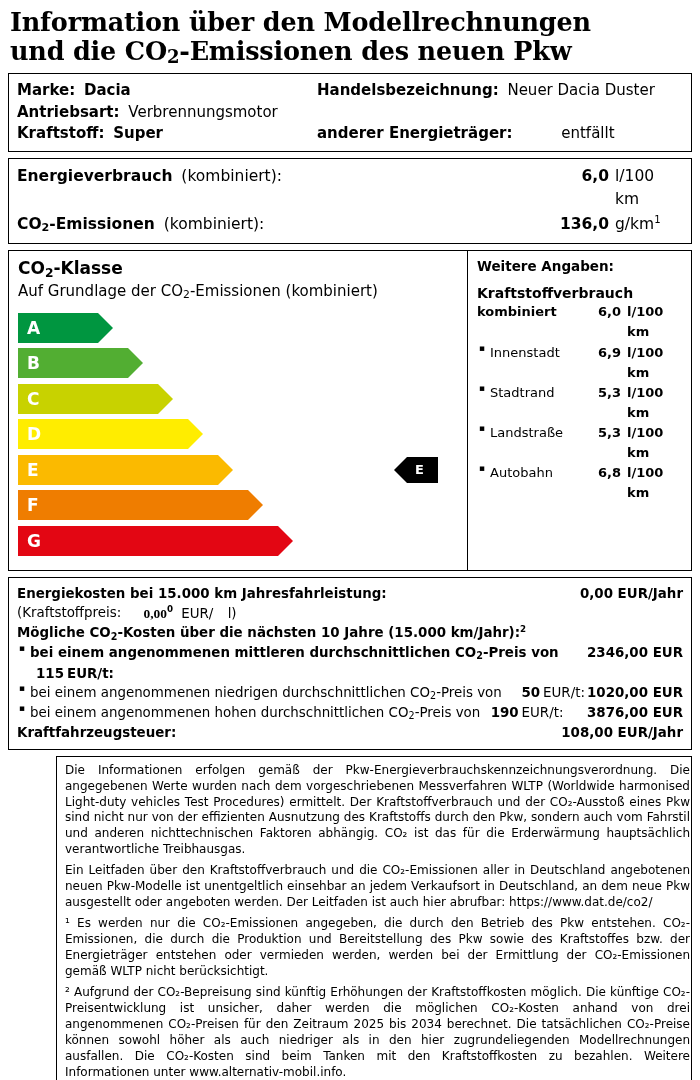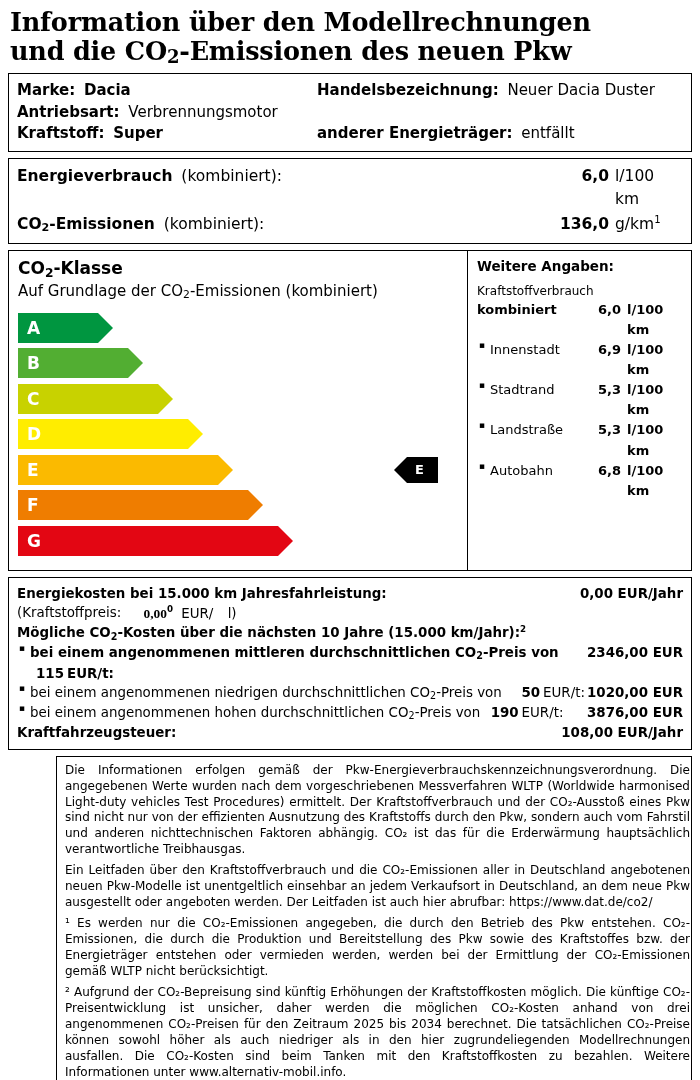--- a/index.html
+++ b/index.html
@@ -126,21 +126,21 @@
     border-bottom: 13px solid transparent;
     border-right: 13px solid #000;
   }
 
   #class-right {
     flex: 1 1 auto;
     padding: 7px 8px 8px 9px;
     font-size: 13px;
   }
   #class-right .head { font-weight: bold; font-size: 13.5px; margin-bottom: 10px; }
-  #class-right .kv-title { font-weight: normal; font-size: 12px; line-height: 1.3; }
+  #class-right .kv-title { font-weight: bold; font-size: 14px; line-height: 1.3; }
   #class-right .krow {
     display: flex;
     align-items: baseline;
     font-size: 13px;
     line-height: 1.55;
   }
   #class-right .kname { flex: 1 1 auto; }
   #class-right .kname.indent { padding-left: 13px; position: relative; }
   #class-right .kname.indent::before {
     content: "▪";
@@ -217,21 +217,21 @@
         <span class="val" style="padding-left:4px;">Verbrennungsmotor</span>
       </div>
     </div>
     <div class="line">
       <div class="col-left">
         <span class="lbl">Kraftstoff:</span>
         <span class="lbl" style="padding-left:4px;">Super</span>
       </div>
       <div class="col-right">
         <span class="lbl">anderer Energieträger:</span>
-        <span class="val" style="padding-left:4px;">entfällt</span>
+        <span class="val" style="padding-left:4px;margin-left:40px;">entfällt</span>
       </div>
     </div>
   </div>
 
   <div class="box pad" id="consumption-box">
     <div class="crow">
       <div class="cname">
         <span class="lbl">Energieverbrauch</span>
         <span class="val" style="padding-left:4px;">(kombiniert):</span>
       </div>

